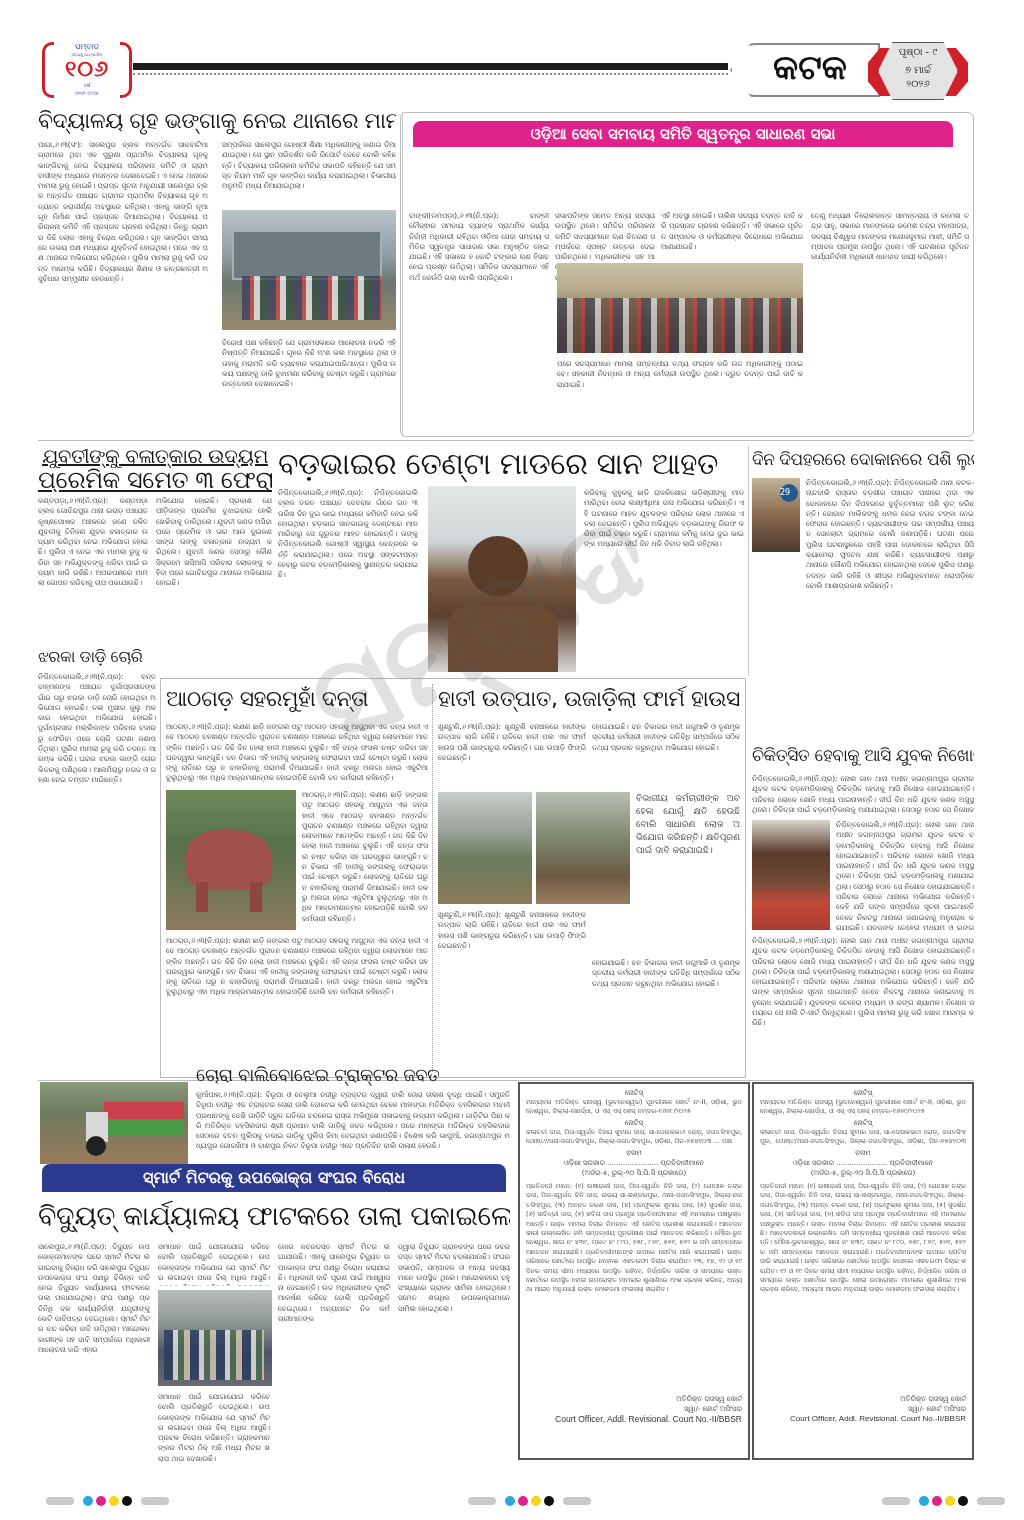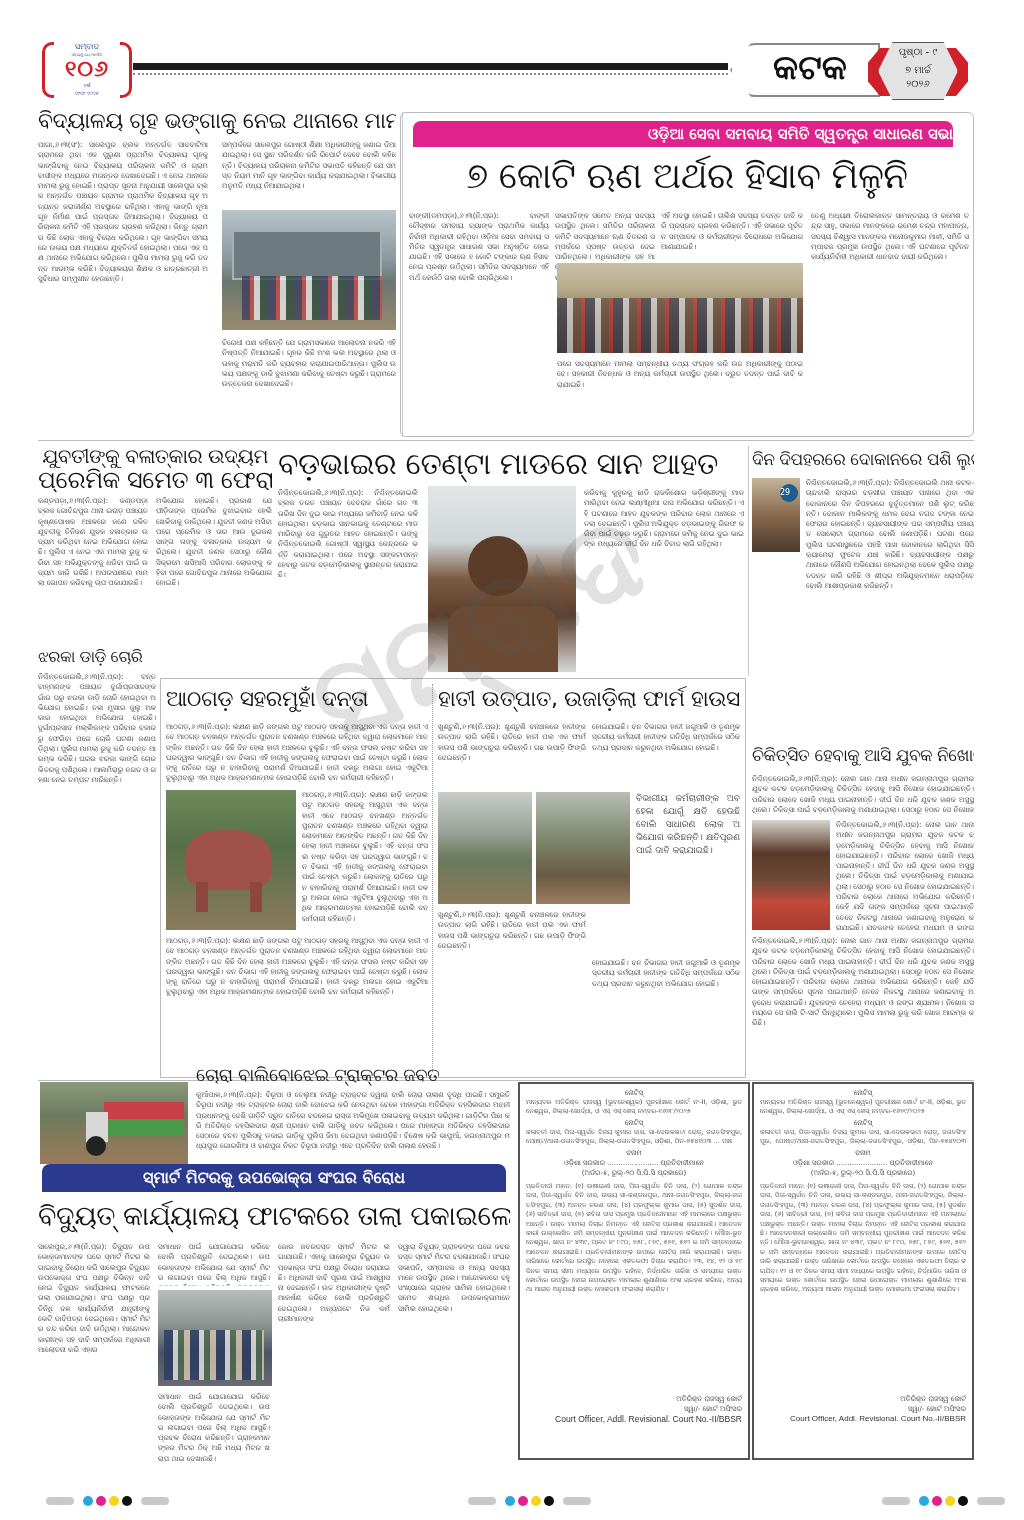--- a/index.html
+++ b/index.html
@@ -55,38 +55,37 @@
   <div class="abs photo" style="left:184px;top:104px;width:174px;height:120px;background:linear-gradient(180deg,#b9c4c9 0%,#8d9aa0 40%,#6b7670 60%,#9a8a6e 100%);">
     <div class="abs" style="left:10px;top:20px;width:150px;height:50px;background:#6c7b80;border:2px solid #a8b0b2;"></div>
     <div class="abs" style="left:20px;top:66px;width:140px;height:44px;background:repeating-linear-gradient(90deg,#3a3a5a 0 8px,#c44 8px 12px,#eee 12px 18px,#2a4a3a 18px 26px);opacity:.75;"></div>
   </div>
   <div class="abs para" style="left:184px;top:232px;width:174px;height:97px;">ବିରୋଧୀ ପକ୍ଷ କହିଛନ୍ତି ଯେ ଗ୍ରାମସଭାରେ ଆଲୋଚନା ନକରି ଏହି ନିଷ୍ପତ୍ତି ନିଆଯାଇଛି। ଗୃହର କିଛି ଅଂଶ ଭଲ ଅବସ୍ଥାରେ ଥିଲା ଓ ତାହାକୁ ମରାମତି କରି ବ୍ୟବହାର କରାଯାଇପାରିଥାନ୍ତା। ପୁଲିସ ଉଭୟ ପକ୍ଷଙ୍କୁ ଡାକି ବୁଝାମଣା କରିବାକୁ ଚେଷ୍ଟା କରୁଛି। ଗ୍ରାମରେ ଉତ୍ତେଜନା ଦେଖାଦେଇଛି।</div>
 </div>
 <div class="vrule" style="left:402px;top:112px;height:325px;"></div>
 
 <div class="abs" style="left:400px;top:112px;width:574px;height:325px;border:1px solid #bbb;border-radius:6px;">
   <div class="abs" style="left:12px;top:8px;width:540px;height:26px;background:#e0238c;border-radius:8px 8px 0 0;">
-    <div style="text-align:right;font-size:15px;line-height:26px;color:#fff;font-weight:bold;white-space:nowrap;">ଓଡ଼ିଆ ସେବା ସମବାୟ ସମିତି ସ୍ୱତନ୍ତ୍ର ସାଧାରଣ ସଭା</div>
-  </div>
-  <div class="abs hl" style="left:16px;top:38px;width:540px;text-align:center;font-size:36px;line-height:50px;">୭ କୋଟି ଋଣ ଅର୍ଥର ହିସାବ ମିଳୁନି</div>
+    <div style="text-align:center;font-size:15px;line-height:26px;color:#fff;font-weight:bold;white-space:nowrap;">ଓଡ଼ିଆ ସେବା ସମବାୟ ସମିତି ସ୍ୱତନ୍ତ୍ର ସାଧାରଣ ସଭା</div>
+  </div>
   <div class="abs para" style="left:8px;top:98px;width:140px;height:222px;">ବାଙ୍କୀ(ଡମପଡ଼ା),୬।୩(ନି.ପ୍ର): ବାଙ୍କୀ ଚୌଦ୍ଵାର ସମବାୟ ବ୍ୟାଙ୍କ ପ୍ରାଥମିକ କାର୍ଯ୍ୟନିର୍ବାହୀ ଅଧିକାରୀ ରହିଥିବା ଓଡ଼ିଆ ସେବା ସମବାୟ ସମିତିର ସ୍ୱତନ୍ତ୍ର ସାଧାରଣ ସଭା ଅନୁଷ୍ଠିତ ହୋଇଯାଇଛି। ଏହି ସଭାରେ ୭ କୋଟି ଟଙ୍କାର ଋଣ ହିସାବ ନେଇ ପ୍ରଶ୍ନ ଉଠିଥିଲା। ସମିତିର ସଦସ୍ୟମାନେ ଏହି ଅର୍ଥ କେଉଁଠି ଗଲା ବୋଲି ପଚାରିଥିଲେ।</div>
   <div class="abs para" style="left:154px;top:98px;width:100px;height:222px;">ସଭାପତିଙ୍କ ସମେତ ଅନ୍ୟ ସଦସ୍ୟ ଉପସ୍ଥିତ ଥିଲେ। ସମିତିର ପରିଚାଳନା କମିଟି ସଦସ୍ୟମାନେ ଋଣ ବିତରଣ ସମ୍ପର୍କରେ ସ୍ପଷ୍ଟ ଉତ୍ତର ଦେଇପାରିନଥିଲେ। ଅଧିକାରୀଙ୍କ ସହ ଆଲୋଚନା ପରେ ତଦନ୍ତ ଦାବି କରାଯାଇଛି।</div>
   <div class="abs photo" style="left:156px;top:150px;width:246px;height:90px;background:linear-gradient(180deg,#c8c0a6 0%,#b7aa8a 30%,#7a6d58 60%,#4a3d30 100%);">
     <div class="abs" style="left:0;top:35px;width:246px;height:55px;background:repeating-linear-gradient(90deg,#3b3b4a 0 10px,#dcdcdc 10px 16px,#6b4a3a 16px 24px,#b33 24px 28px);opacity:.7;"></div>
   </div>
   <div class="abs para" style="left:260px;top:98px;width:142px;height:50px;">ଏହି ଅବସ୍ଥା ହୋଇଛି। ଚାଲିଶ ସଦସ୍ୟ ତଦନ୍ତ ଦାବି କରି ପ୍ରସ୍ତାବ ଗ୍ରହଣ କରିଛନ୍ତି। ଏହି ସଭାରେ ପୂର୍ବତନ ସମ୍ପାଦକ ଓ କର୍ମଚାରୀଙ୍କ ବିରୋଧରେ ଅଭିଯୋଗ ଆଣାଯାଇଛି।</div>
   <div class="abs para" style="left:156px;top:246px;width:246px;height:74px;">ପରେ ସଦସ୍ୟମାନେ ମାମଲା ସମ୍ବନ୍ଧୀୟ ତଥ୍ୟ ସଂଗ୍ରହ କରି ଉଚ୍ଚ ଅଧିକାରୀଙ୍କୁ ପଠାଇବେ। ସହକାରୀ ନିବନ୍ଧକ ଓ ଅନ୍ୟ କର୍ମଚାରୀ ଉପସ୍ଥିତ ଥିଲେ। ଦ୍ରୁତ ତଦନ୍ତ ପାଇଁ ଦାବି କରାଯାଇଛି।</div>
   <div class="abs para" style="left:410px;top:98px;width:158px;height:222px;">ତେଣୁ ଅଧ୍ୟକ୍ଷ ତିରୋଲକାନ୍ତ ସାମନ୍ତରାୟ ଓ ରମେଶ ଚନ୍ଦ୍ର ସାହୁ, ସଭାରେ ମାନଙ୍କରେ ରମେଶ ଚନ୍ଦ୍ର ମହାପାତ୍ର, ସଦସ୍ୟ ବିଶ୍ୱାସ ମାନଙ୍କର ମନୋଜକୁମାର ମାଝୀ, ସମିତି ସମ୍ପାଦକ ପ୍ରମୁଖ ଉପସ୍ଥିତ ଥିଲେ। ଏହି ଘଟଣାରେ ପୂର୍ବତନ କାର୍ଯ୍ୟନିର୍ବାହୀ ଅଧିକାରୀ ଧାନବାଦ ଦାୟୀ କରିଥିଲେ।</div>
   <div class="abs" style="left:410px;top:110px;width:0;height:0;"></div>
 </div>
 <div class="abs photo" style="left:753px;top:220px;width:0;height:0;"></div>
 
 <div class="hrule" style="left:38px;top:440px;width:936px;"></div>
 
-<div class="abs" style="left:38px;top:444px;width:234px;height:200px;">
+<div class="abs" style="left:38px;top:444px;width:234px;height:200px;text-decoration:underline;">
   <div class="hl" style="font-size:20px;line-height:24px;text-align:center;">ଯୁବତୀଙ୍କୁ ବଳାତ୍କାର ଉଦ୍ୟମ</div>
   <div class="hl" style="font-size:24px;line-height:24px;text-align:center;">ପ୍ରେମିକ ସମେତ ୩ ଫେରାର</div>
   <div class="abs para" style="left:0;top:52px;width:110px;height:148px;">କଣ୍ଡପଡ଼ା,୬।୩(ନି.ପ୍ର): କଣ୍ଡପଡ଼ା ବ୍ଲକ ଗୋବିନ୍ଦପୁର ଥାନା ଇରାଡ଼ ପଞ୍ଚାୟତ କୃଷ୍ଣପୋଷକ ଅଞ୍ଚଳରେ ଜଣେ ଦଳିତ ଯୁବତୀକୁ ତିନିଜଣ ଯୁବକ ବଳାତ୍କାର ଉଦ୍ୟମ କରିଥିବା ନେଇ ଅଭିଯୋଗ ହୋଇଛି। ପୁଲିସ ଏ ନେଇ ଏକ ମାମଲା ରୁଜୁ କରିବା ସହ ଅଭିଯୁକ୍ତଙ୍କୁ ଧରିବା ପାଇଁ ଉଦ୍ୟମ ଜାରି ରଖିଛି। ଅପରପକ୍ଷରେ ମାମଲା ଗୋପନ କରିବାକୁ ଚାପ ପକାଯାଉଛି।</div>
   <div class="abs para" style="left:118px;top:52px;width:116px;height:148px;">ଅଭିଯୋଗ ହୋଇଛି। ପ୍ରକାଶ ଯେ ପୀଡ଼ିତାଙ୍କ ପ୍ରେମିକ ବୁଝାଇବାର ହେଲି ଖେଳିବାକୁ ଡାକିଥିଲେ। ଯୁବତୀ ଜଣକ ଅସିବା ପରେ ପ୍ରେମିକ ଓ ତାର ଆଉ ଦୁଇଜଣ ସାଙ୍ଗ ତାଙ୍କୁ ବଳାତ୍କାର ଉଦ୍ୟମ କରିଥିଲେ। ଯୁବତୀ ଜଣକ ସେଠାରୁ କୌଣସିକ୍ରମେ ଖସିଆସି ପରିବାର ଲୋକଙ୍କୁ କହିବା ପରେ ଗୋବିନ୍ଦପୁର ଥାନାରେ ଅଭିଯୋଗ ହୋଇଛି।</div>
 </div>
 
 <div class="abs" style="left:38px;top:646px;width:118px;height:430px;">
   <div class="hl" style="font-size:16px;line-height:22px;">ଝରକା ଡାଡ଼ି ଚୋରି</div>
   <div class="abs para" style="left:0;top:26px;width:118px;height:300px;">ନିଶ୍ଚିନ୍ତକୋଇଲି,୬।୩(ନି.ପ୍ର): ବନ୍ତ ବାହ୍ମଣଙ୍କ ପଞ୍ଚାୟତ ଦୁର୍ଗାପ୍ରସାଦଙ୍କ ଗାଁର ଘରୁ ଝରକା ଡାଡ଼ି ଚୋରି ହୋଇଥିବା ଅଭିଯୋଗ ହୋଇଛି। ତଳା ମୁଖାର ଜୁଲୁ ଅଳକାର ହୋଇଥିବା ଅଭିଯୋଗ ହୋଇଛି। ଦୁର୍ଗାପ୍ରସାଦ ମଲ୍ଲିକଙ୍କ ପରିବାର ବଜାରରୁ ଫେରିବା ପରେ ଚୋରି ଘଟଣା ଜଣାପଡ଼ିଥିଲା। ପୁଲିସ ମାମଲା ରୁଜୁ କରି ତଦନ୍ତ ଆରମ୍ଭ କରିଛି। ଘରର ଝରକା ଭାଙ୍ଗି ଚୋର ଭିତରକୁ ପଶିଥିଲେ। ଆଲମିରାରୁ ନଗଦ ଓ ଗହଣା ନେଇ ଚମ୍ପଟ ମାରିଛନ୍ତି।</div>
 </div>

